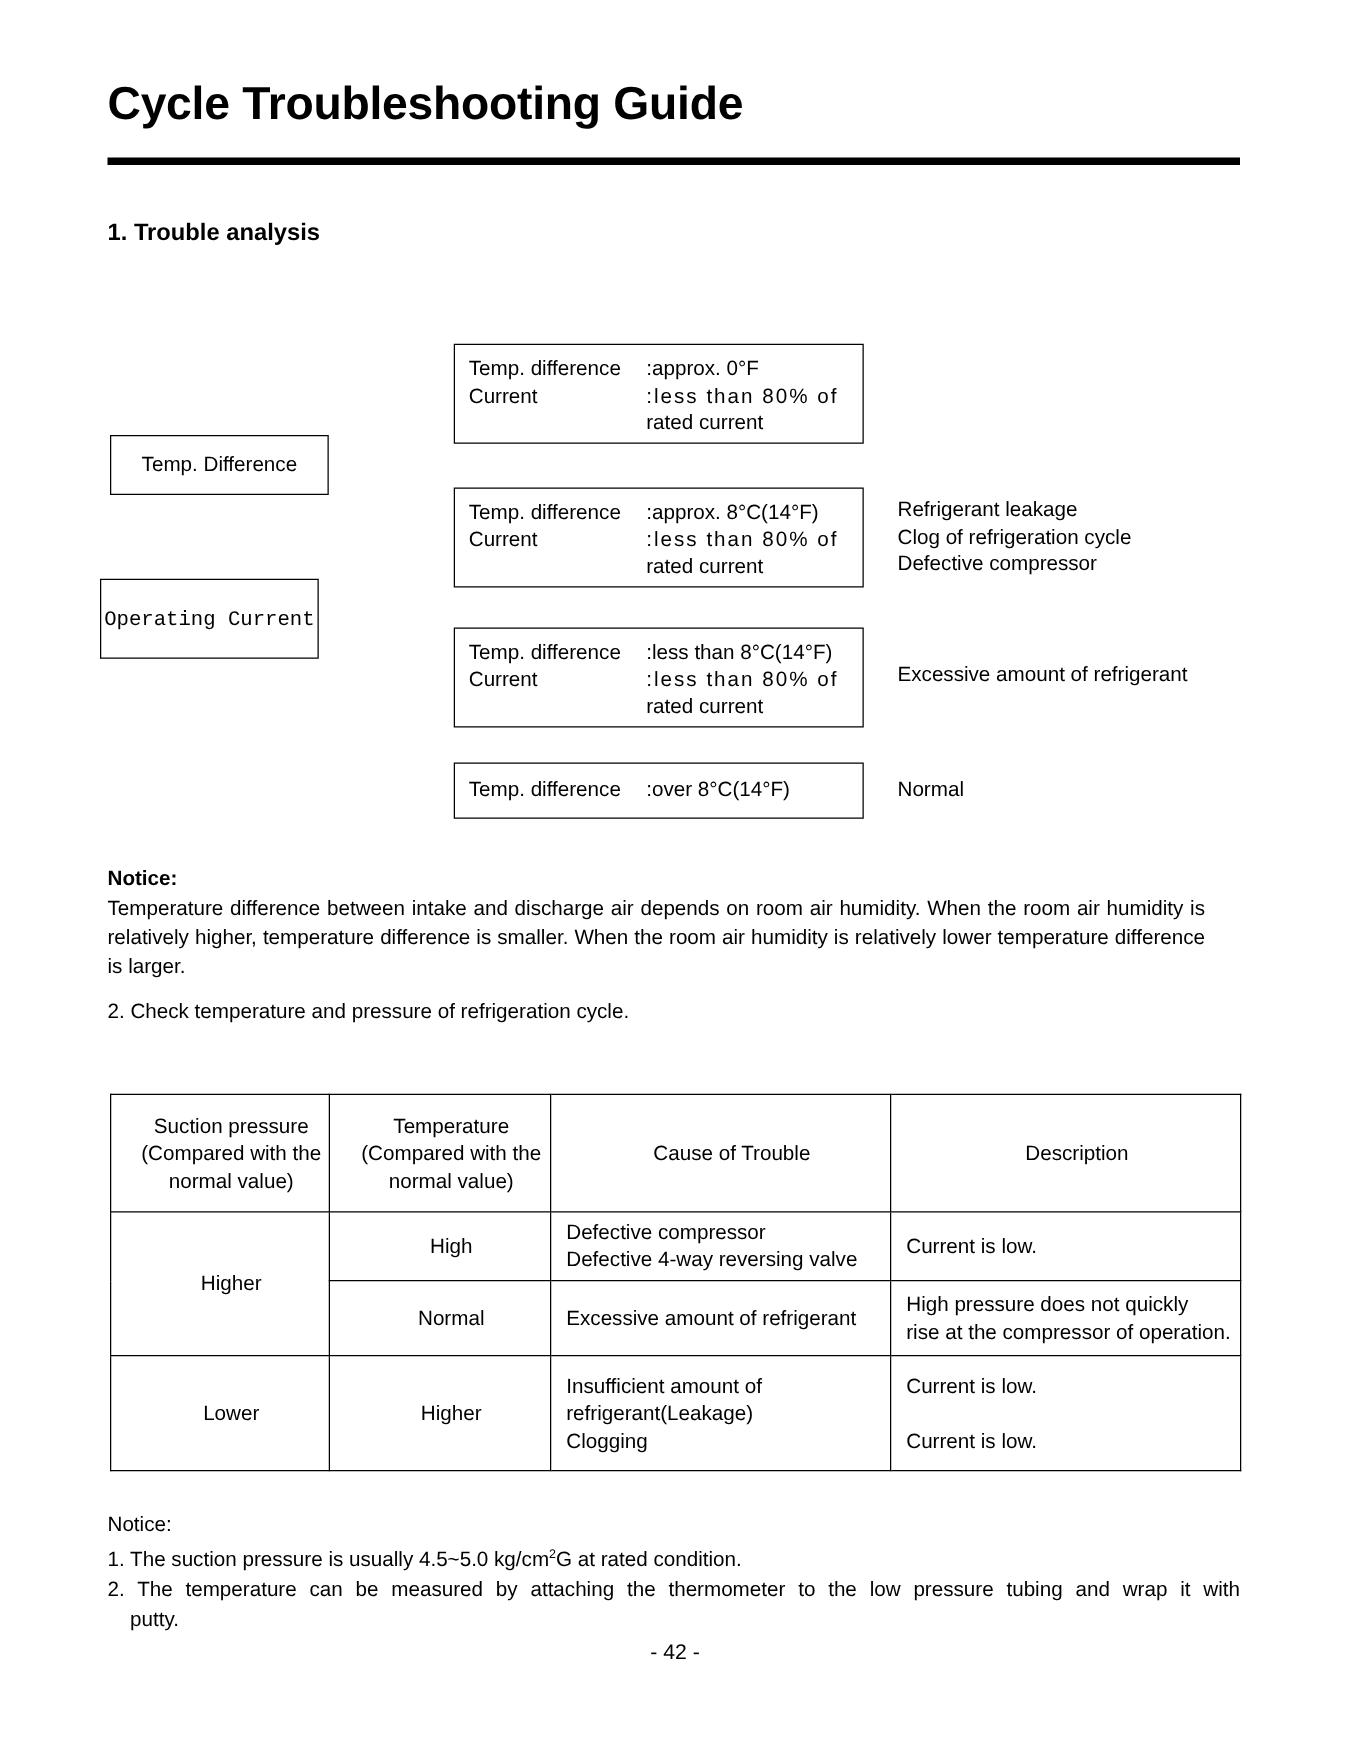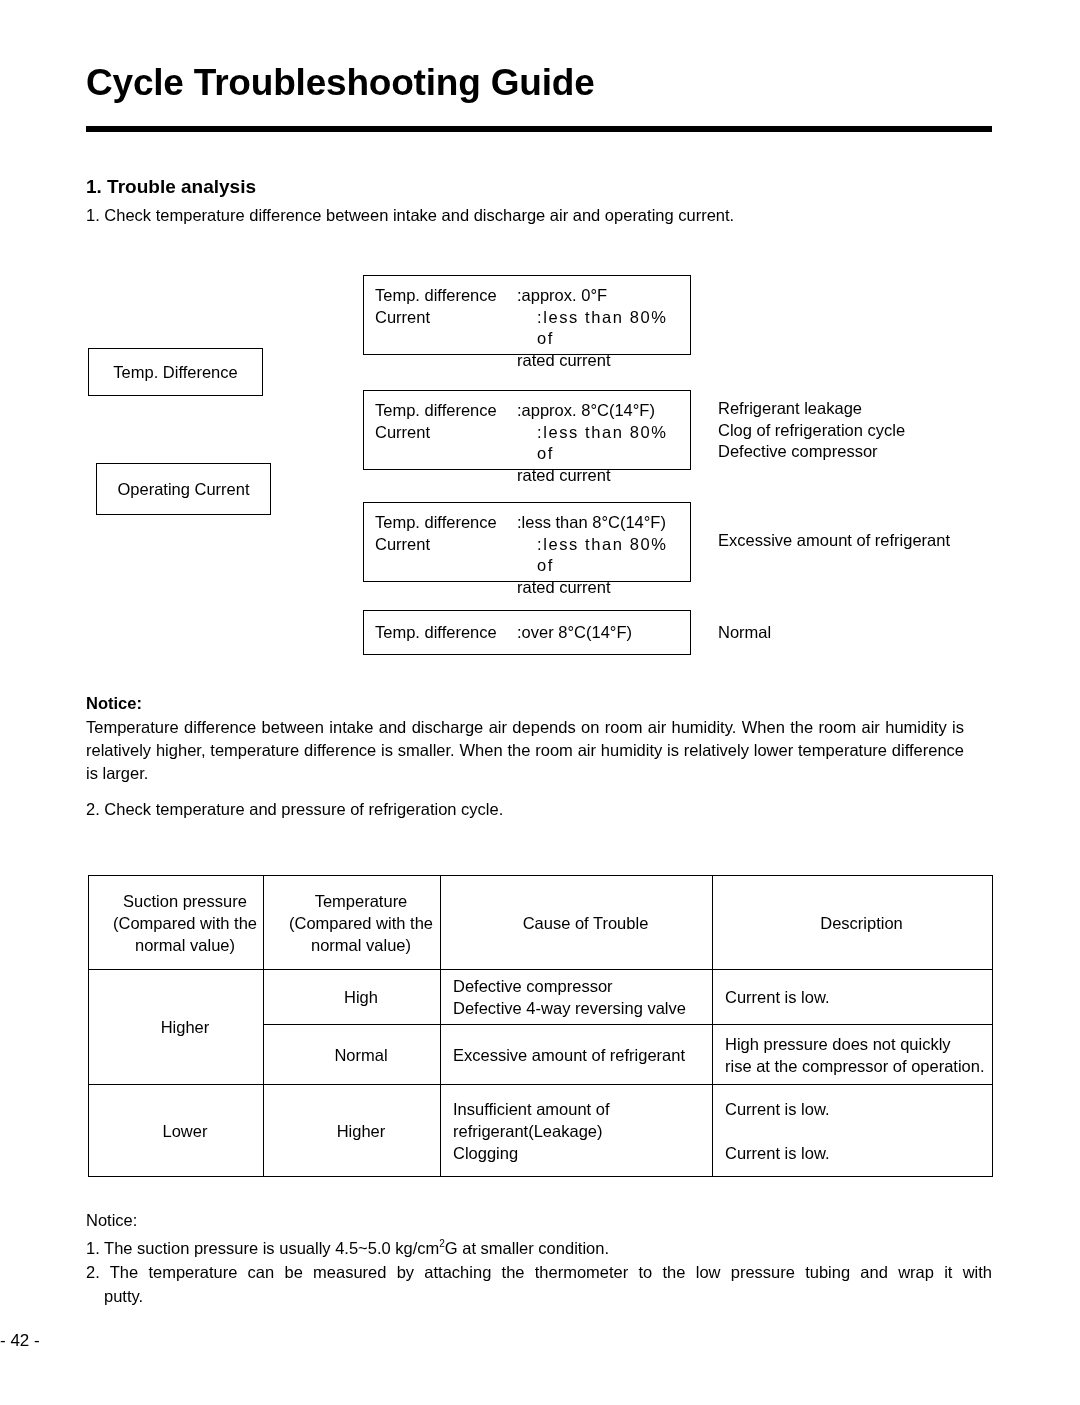--- a/index.html
+++ b/index.html
@@ -66,21 +66,21 @@
   .label-box {
     position: absolute;
     border: 1.6px solid #000;
     box-sizing: border-box;
     display: flex;
     align-items: center;
     justify-content: center;
     font-size: 16.5px;
   }
   #box-temp-diff { left: 88px;  top: 348px; width: 175px; height: 48px; }
-  #box-oper-cur  { left: 96px;  top: 463px; width: 175px; height: 52px; }
+  #box-oper-cur  { left: 80px;  top: 463px; width: 175px; height: 64px; font-family: Liberation Mono, monospace; }
 
   .cond-box {
     position: absolute;
     border: 1.6px solid #000;
     box-sizing: border-box;
     font-size: 16.5px;
   }
   #cond-1 { left: 363px; top: 275px; width: 328px; height: 80px; }
   #cond-2 { left: 363px; top: 390px; width: 328px; height: 80px; }
   #cond-3 { left: 363px; top: 502px; width: 328px; height: 80px; }
@@ -92,21 +92,21 @@
     padding-left: 11px;
     line-height: 21.5px;
   }
   #cond-1 .cond-row:first-child,
   #cond-2 .cond-row:first-child,
   #cond-3 .cond-row:first-child { padding-top: 9px; }
   #cond-4 .cond-row:first-child { padding-top: 11px; }
 
   .cond-key   { width: 142px; flex: 0 0 142px; }
   .cond-val   { flex: 1 1 auto; }
-  .cond-val.tracked { letter-spacing: 1.6px; margin-left: 20px; }
+  .cond-val.tracked { letter-spacing: 1.6px; }
   .cond-cont  { padding-left: 153px; line-height: 21.5px; }
 
   .desc {
     position: absolute;
     font-size: 16.5px;
     line-height: 21.5px;
   }
   #desc-1 { left: 718px; top: 288px; }
   #desc-2 { left: 718px; top: 398px; }
   #desc-3 { left: 718px; top: 530px; }
@@ -181,35 +181,33 @@
   }
   .notice2 .indent { padding-left: 18px; white-space: nowrap; }
   sup { font-size: 10px; vertical-align: super; }
 
   
   .page-number {
     position: absolute;
     left: 0;
     top: 1312px;
     width: 1080px;
-    text-align: left;
+    text-align: center;
     font-size: 17px;
-    margin-top: 19px;
   }
 </style>
 </head>
 <body>
 
 <div class="page">
 
   <div class="page-title">Cycle Troubleshooting Guide</div>
   <div class="title-rule"></div>
 
   <div class="section-heading">1. Trouble analysis</div>
-  <div class="section-step">1. Check temperature difference between intake and discharge air and operating current.</div>
 
   <div class="diagram">
 
     <div class="label-box" id="box-temp-diff">
       <span>Temp. Difference</span>
     </div>
     <div class="label-box" id="box-oper-cur">
       <span>Operating Current</span>
     </div>
 
@@ -346,20 +344,20 @@
             <div class="gap-line"></div>
             <div>Current is low.</div>
           </div>
         </td>
       </tr>
     </tbody>
   </table>
 
   <div class="notice2">
     <div class="ln">Notice:</div>
-    <div class="ln"><span>1. The suction pressure is usually 4.5~5.0 kg/cm</span><sup>2</sup><span>G at smaller condition.</span></div>
+    <div class="ln"><span>1. The suction pressure is usually 4.5~5.0 kg/cm</span><sup>2</sup><span>G at rated condition.</span></div>
     <div class="just">2. The temperature can be measured by attaching the thermometer to the low pressure tubing and wrap it with</div>
     <div class="indent">putty.</div>
   </div>
 
   <div class="page-number">- 42 -</div>
 
 </div>
 
 </body></html>

